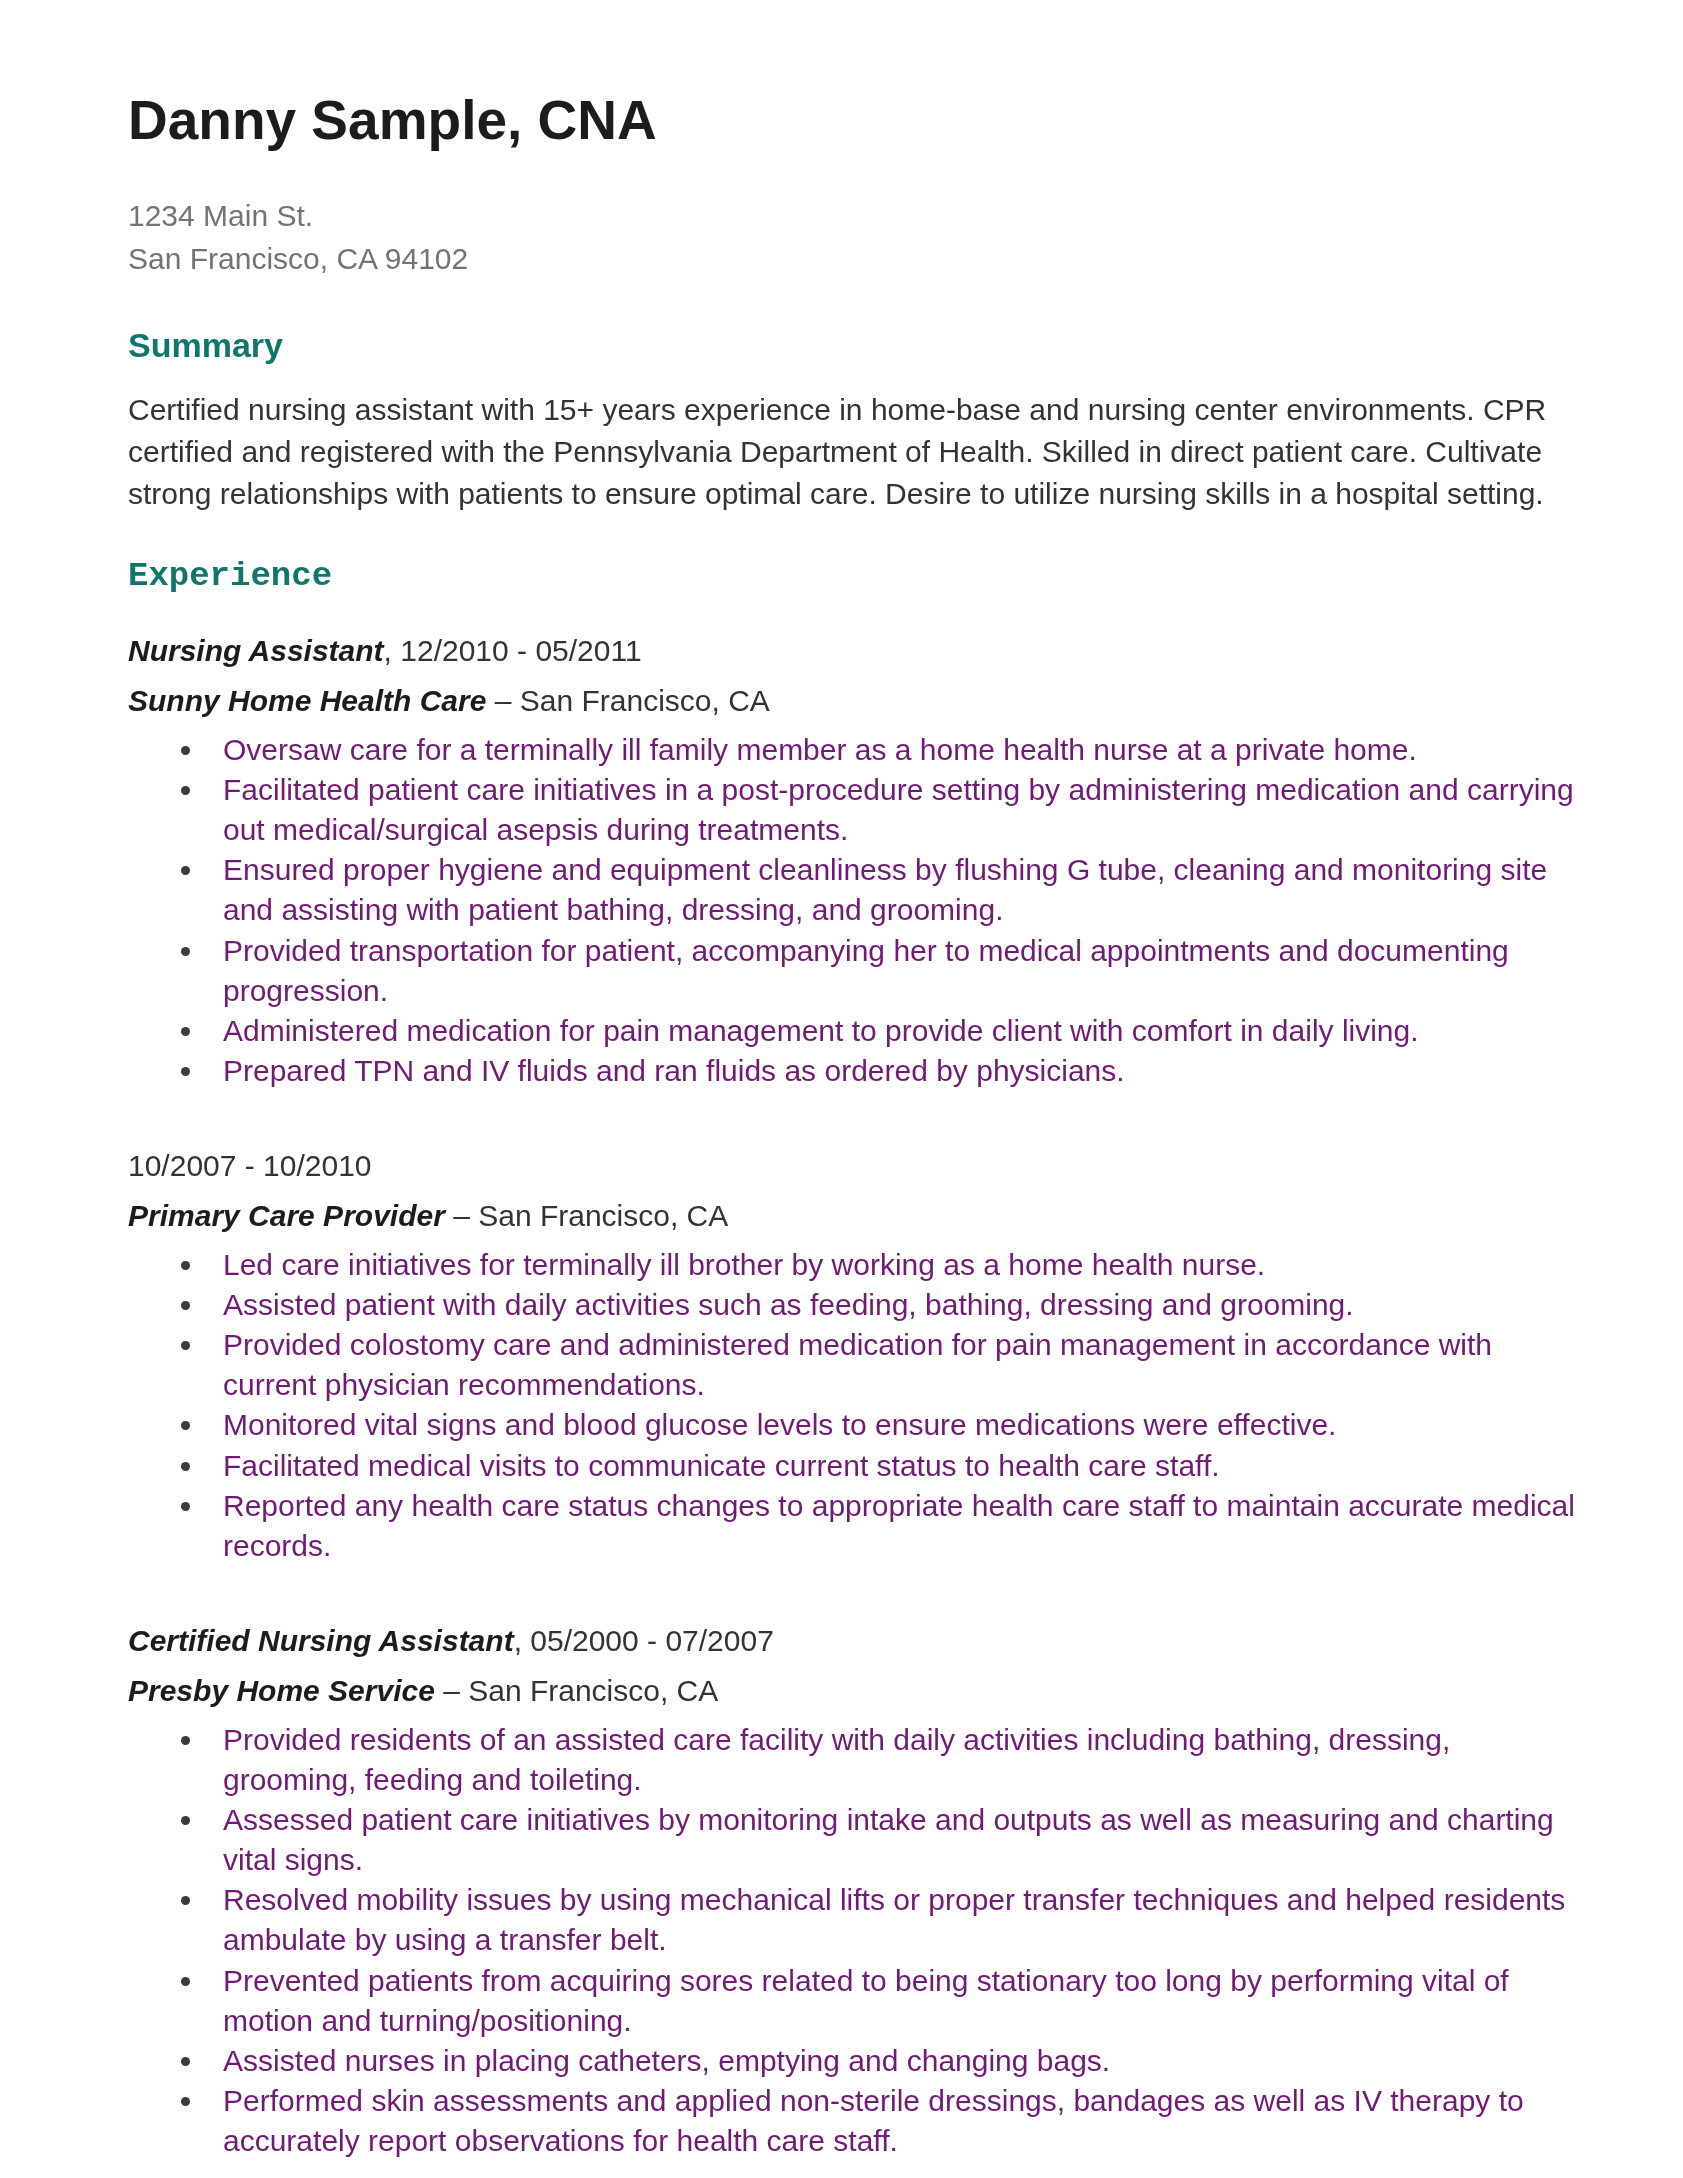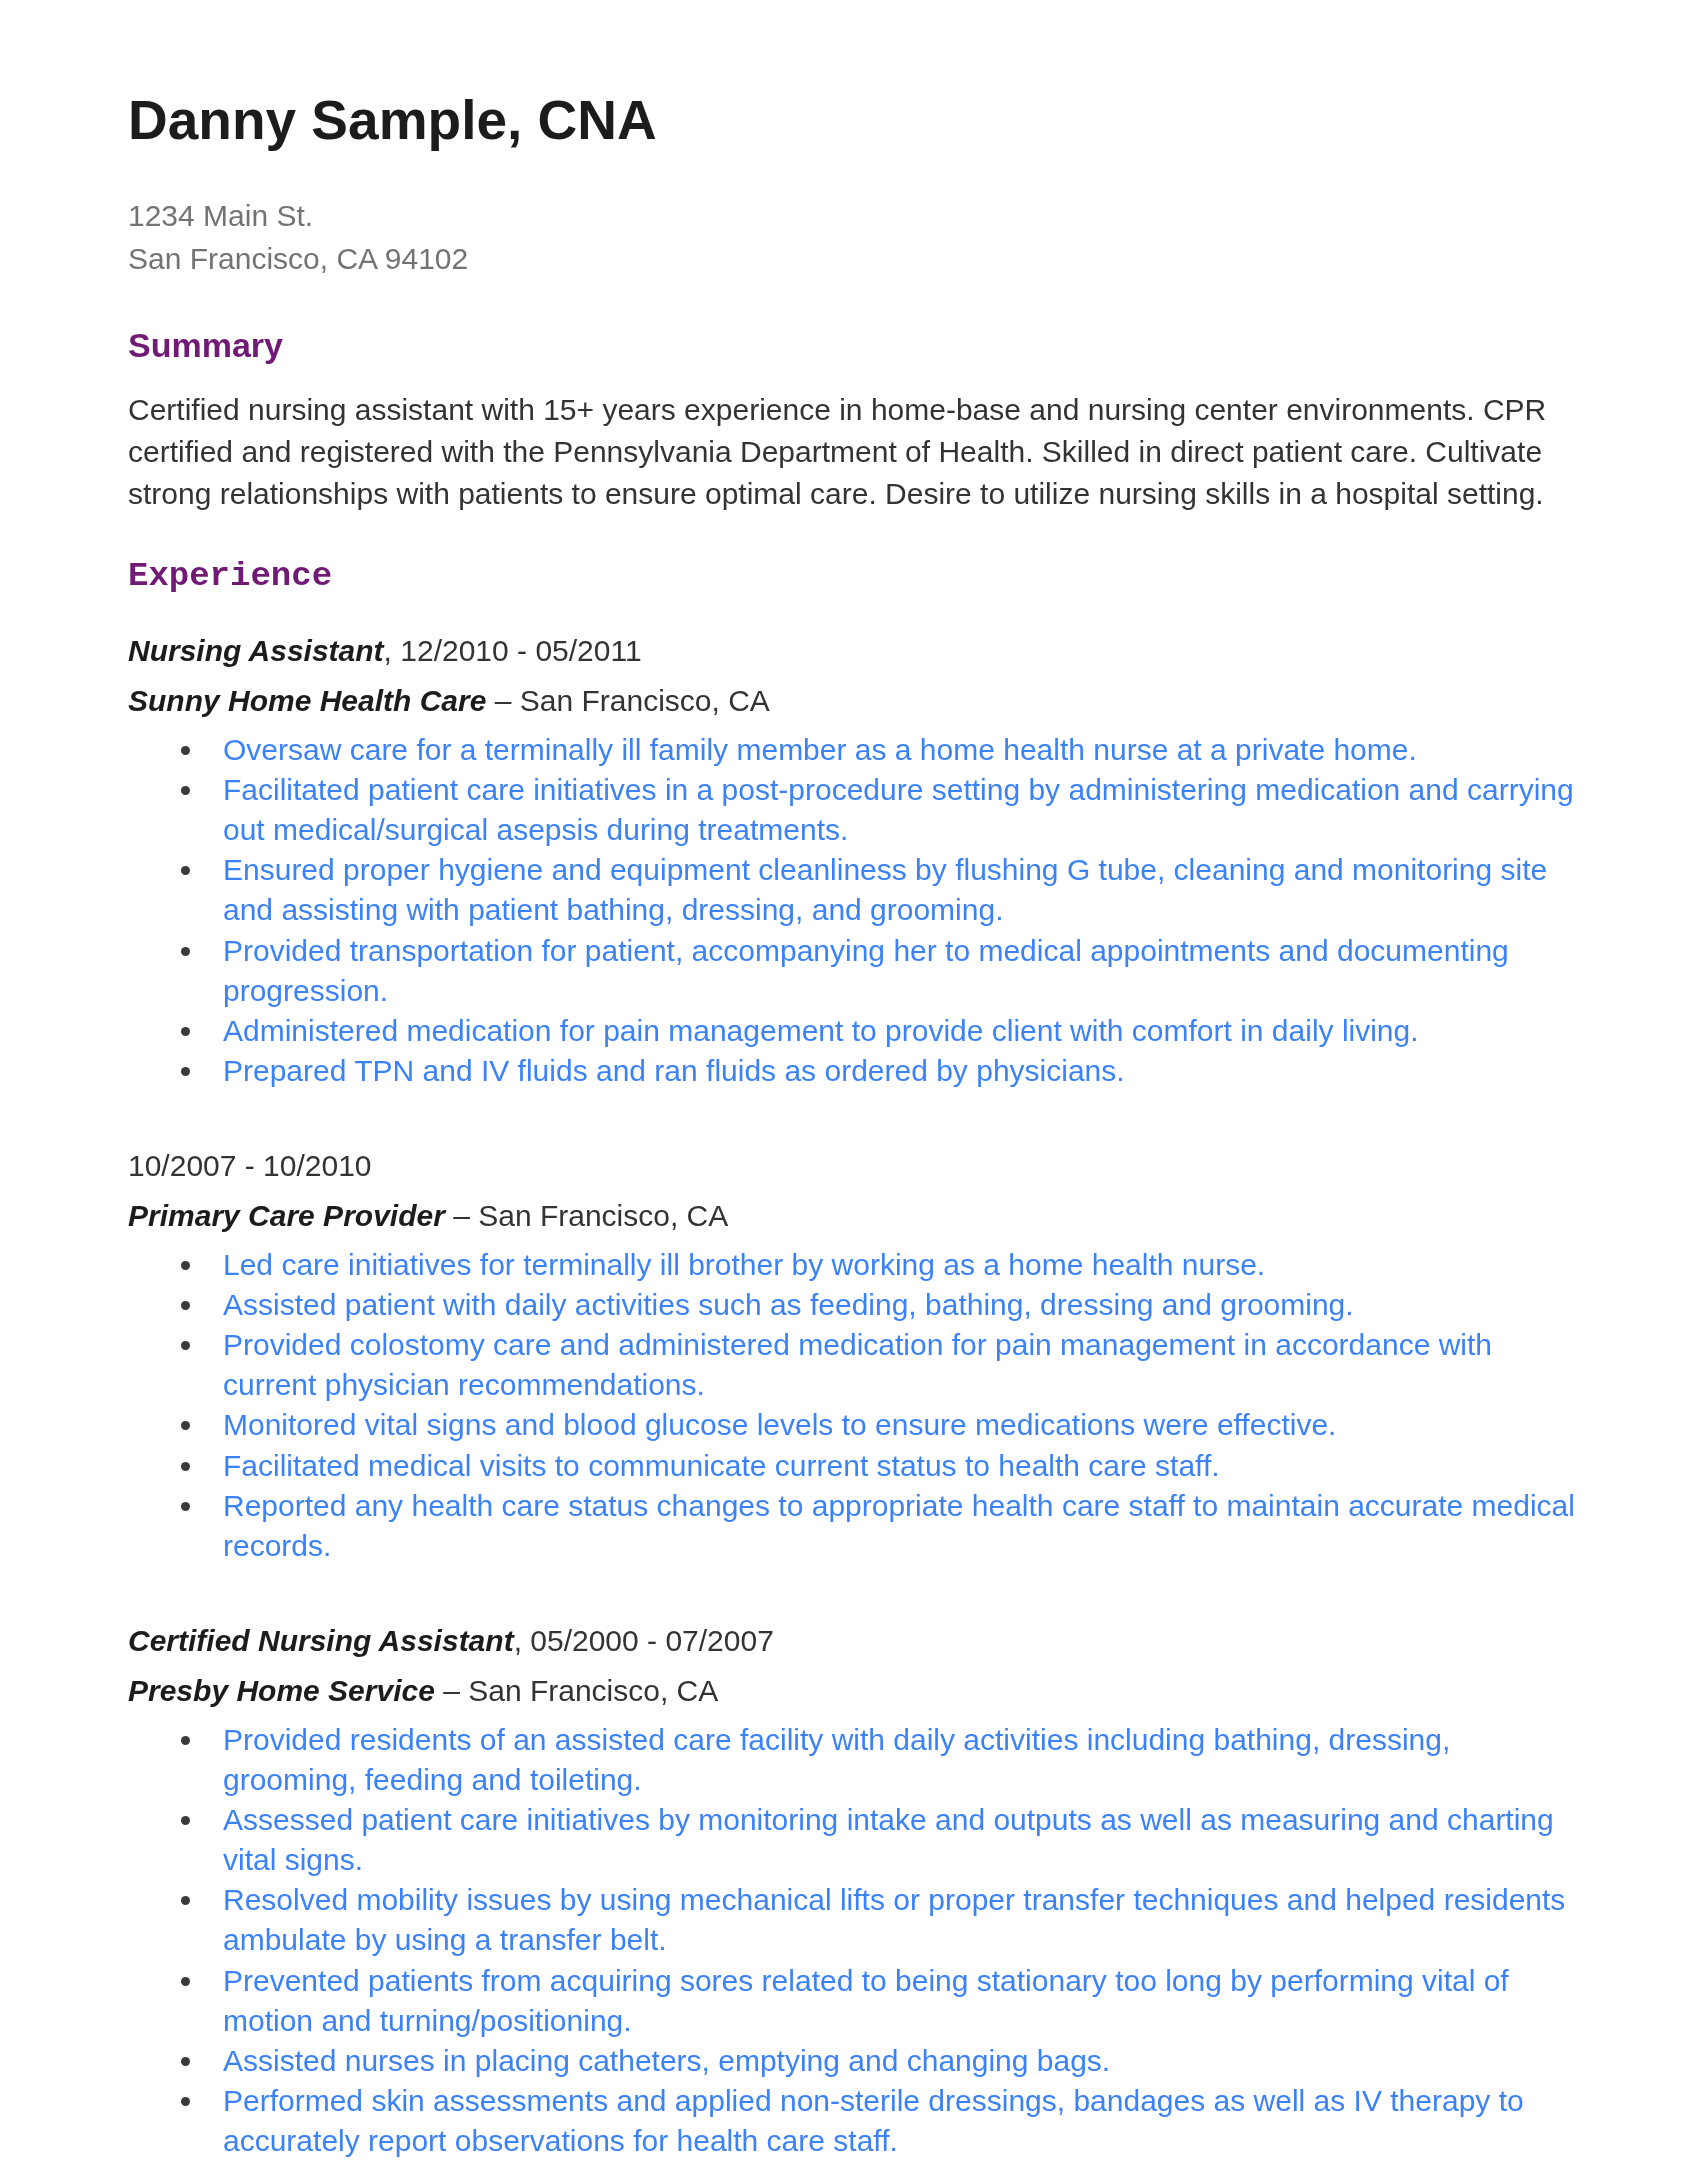--- a/index.html
+++ b/index.html
@@ -33,21 +33,21 @@
     align-items: flex-start;
     color: #737373;
     font-size: 30px;
     line-height: 1.42;
     margin-bottom: 44px;
   }
   .contact-right { text-align: right; }
   .section-heading {
     font-size: 34px;
     font-weight: 700;
-    color: #701a75;
+    color: #0f766e;
     line-height: 1.25;
     margin: 0 0 22px 0;
   }
   .summary-text {
     font-size: 30px;
     line-height: 1.4;
     margin: 0 0 40px 0;
     color: #333333;
   }
   .experience-heading { margin-bottom: 34px; font-family: Liberation Mono, monospace; }
@@ -73,21 +73,21 @@
   ul.bullets {
     list-style: none;
     margin: 0;
     padding: 0 0 0 51px;
     font-size: 30px;
   }
   ul.bullets li {
     position: relative;
     padding-left: 44px;
     line-height: 1.34;
-    color: #3b82f6;
+    color: #701a75;
   }
   ul.bullets li::before {
     content: "";
     position: absolute;
     left: 2px;
     top: 16px;
     width: 9px;
     height: 9px;
     border-radius: 50%;
     background: #3a3a3a;

